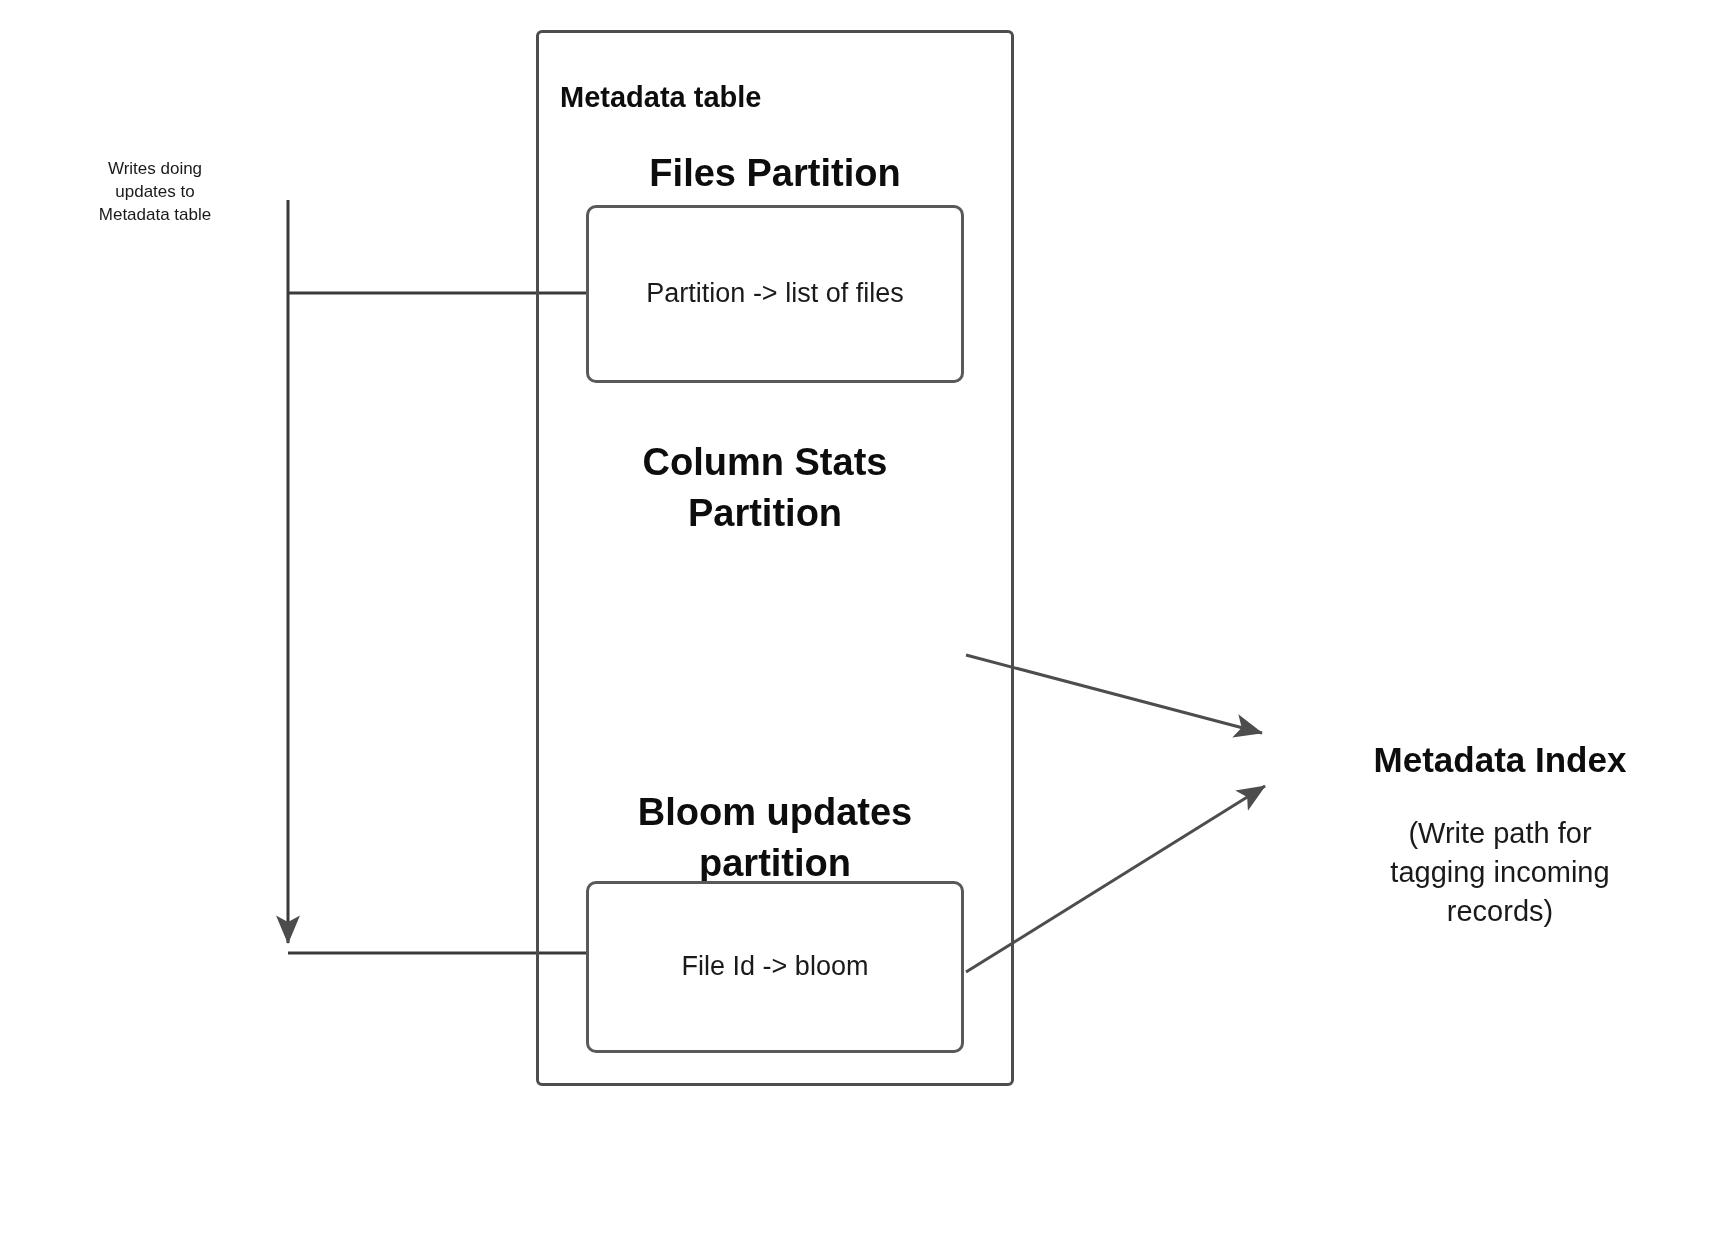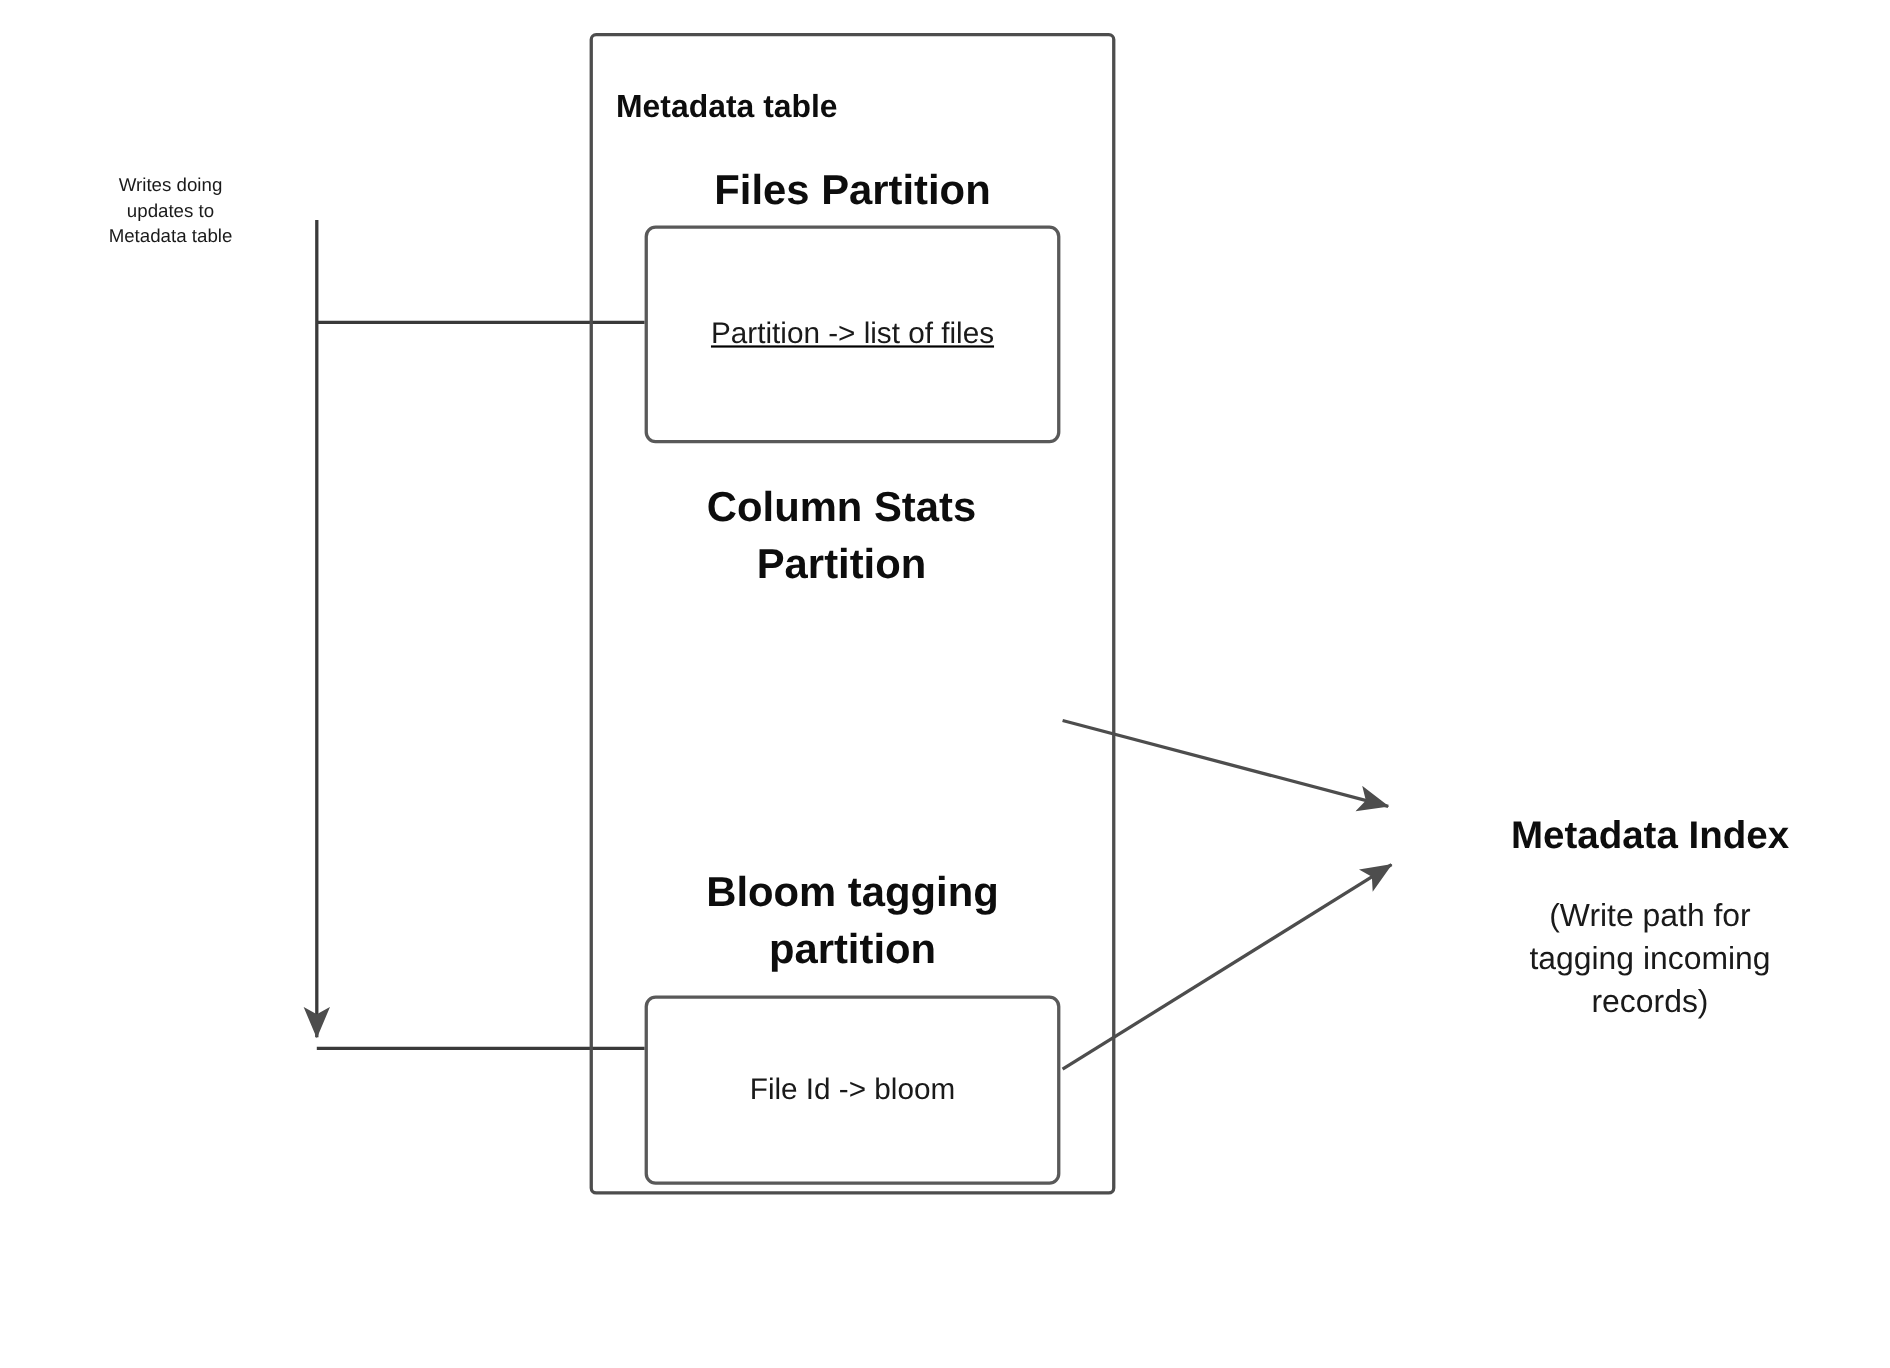--- a/index.html
+++ b/index.html
@@ -62,23 +62,23 @@
     border-width: 4px;
   }
   .inner-text {
     font-size: 27px;
     color: #1a1a1a;
     text-align: center;
     line-height: 1.38;
     white-space: pre-line;
   }
 
-  #box-files      { left: 586px; top: 205px; width: 378px; height: 198px; text-decoration: underline; }
+  #box-files      { left: 586px; top: 205px; width: 378px; height: 178px; }
   #box-colstats   { left: 584px; top: 533px; width: 382px; height: 172px; }
-  #box-bloom      { left: 586px; top: 881px; width: 378px; height: 172px; margin-top: 24px; }
+  #box-bloom      { left: 586px; top: 881px; width: 378px; height: 172px; }
 
   
   .section-title {
     position: absolute;
     font-size: 38px;
     font-weight: bold;
     color: #0d0d0d;
     text-align: center;
     line-height: 1.33;
     white-space: pre-line;
@@ -159,21 +159,21 @@
   <div id="title-metadata-table">Metadata table</div>
 
   <div class="section-title" id="title-files">Files Partition</div>
   <div class="inner-box" id="box-files">
     <span class="inner-text">Partition -&gt; list of files</span>
   </div>
 
   <div class="section-title" id="title-colstats">Column Stats
 Partition</div>
 
-  <div class="section-title" id="title-bloom">Bloom tagging
+  <div class="section-title" id="title-bloom">Bloom updates
 partition</div>
   <div class="inner-box" id="box-bloom">
     <span class="inner-text">File Id -&gt; bloom</span>
   </div>
 
   <div class="lbl" id="metadata-index-title">Metadata Index</div>
   <div class="lbl" id="metadata-index-caption">(Write path for
 tagging incoming
 records)</div>
 

